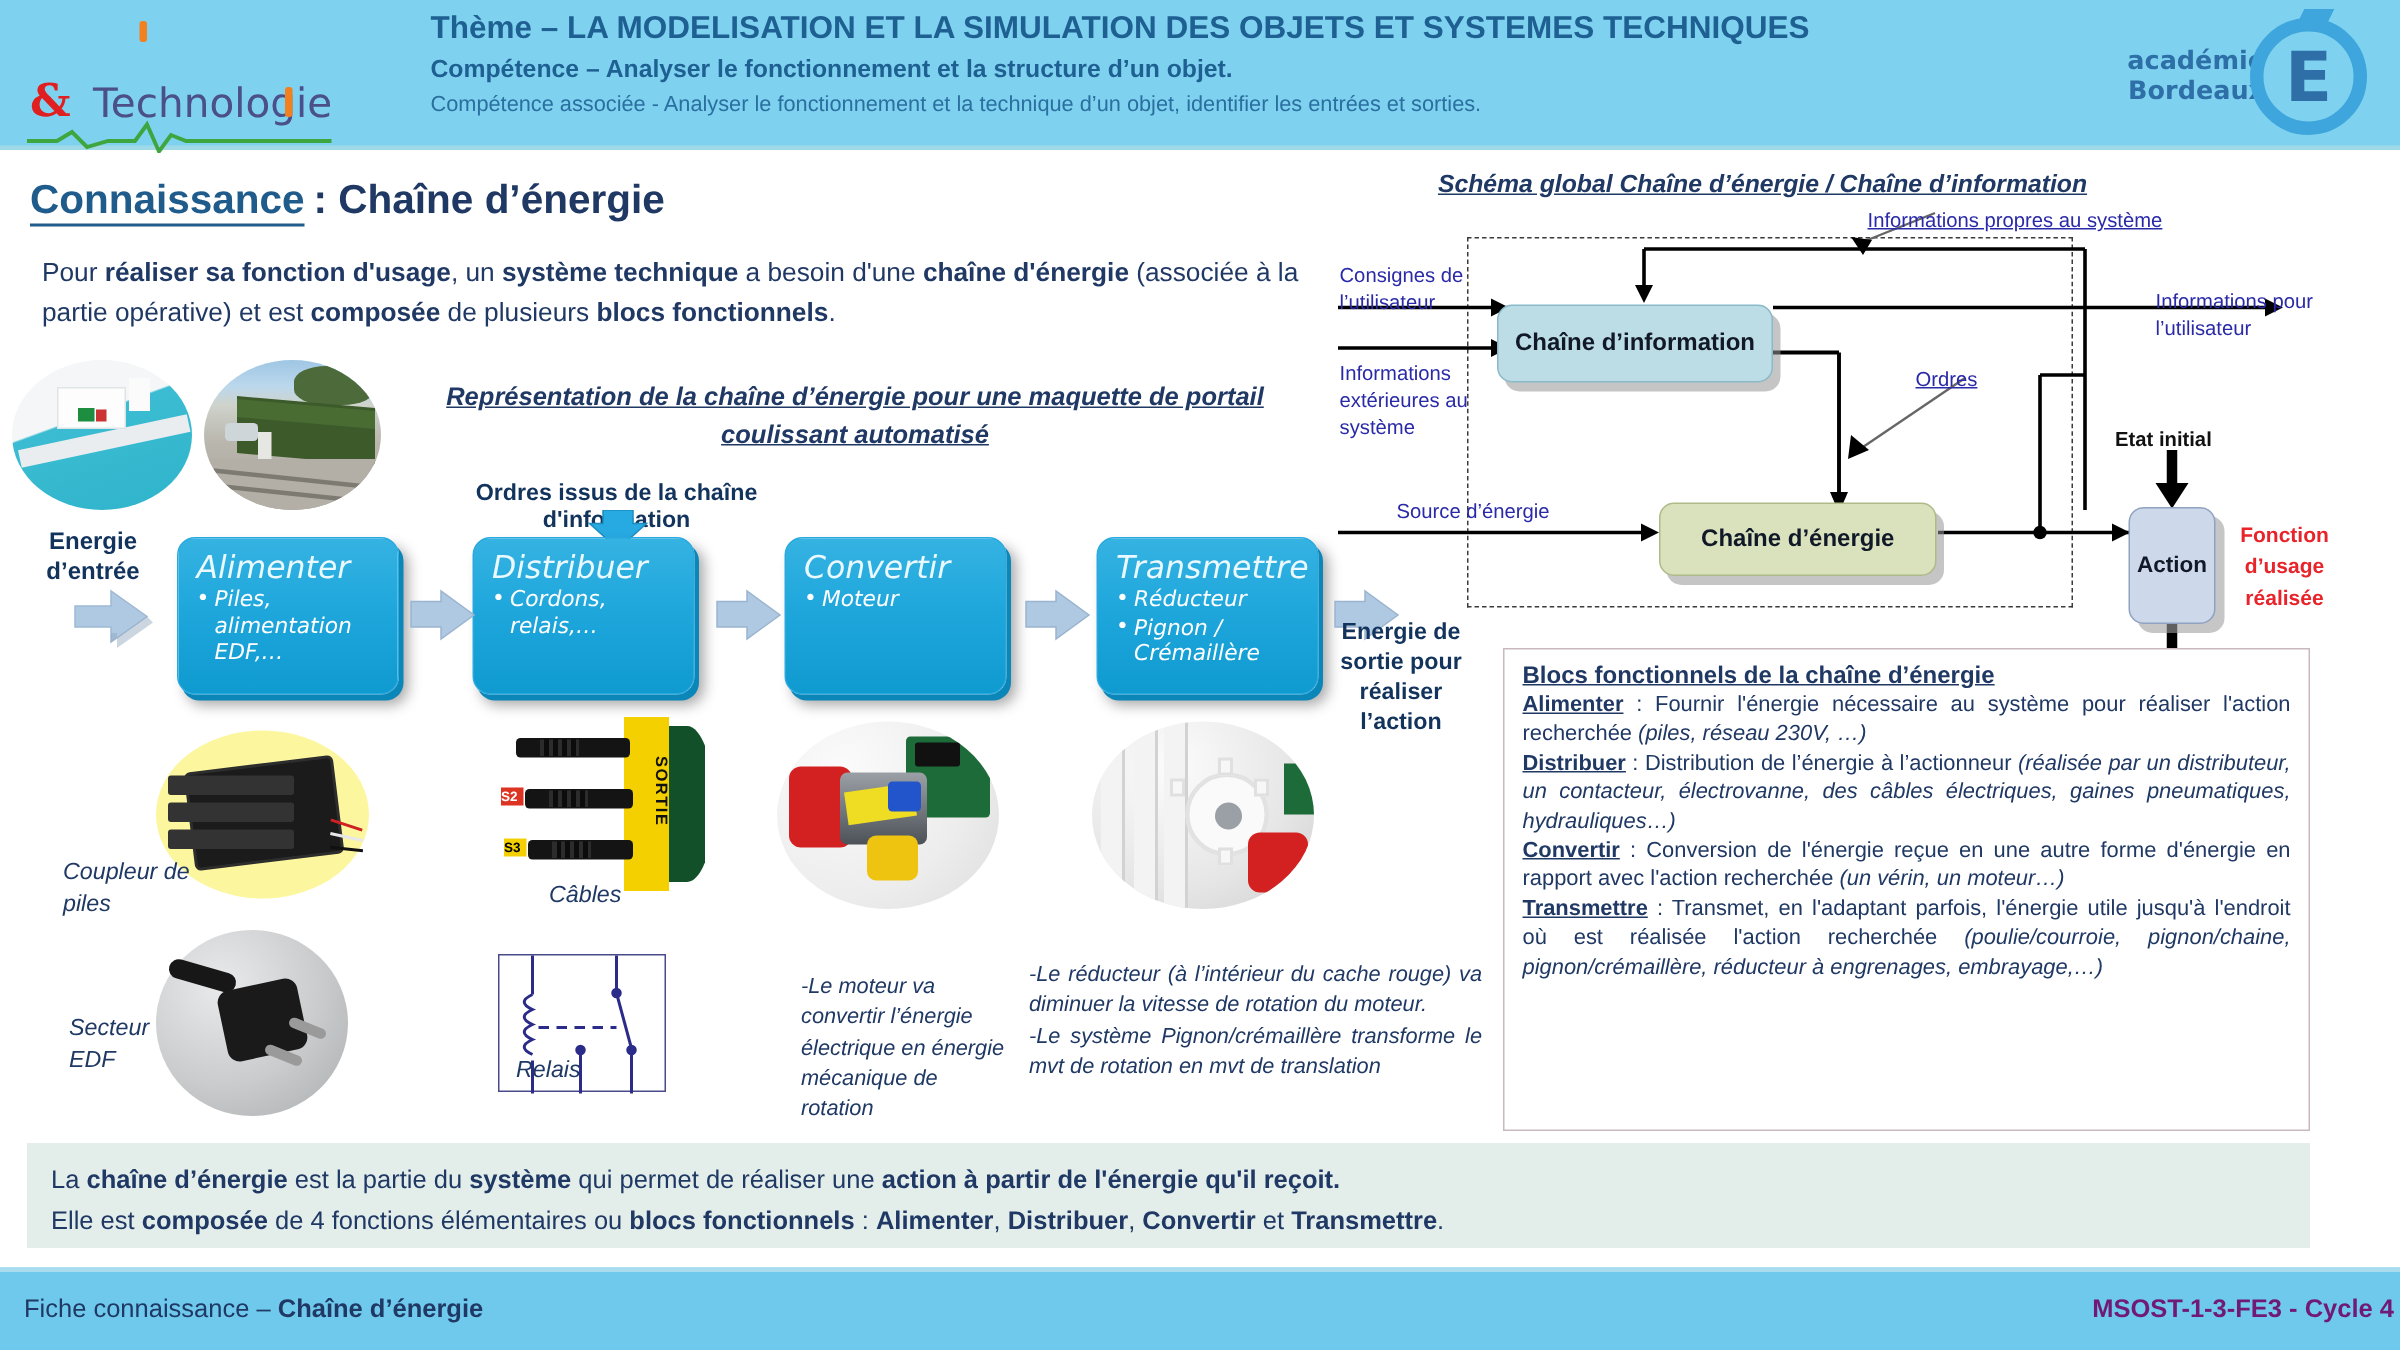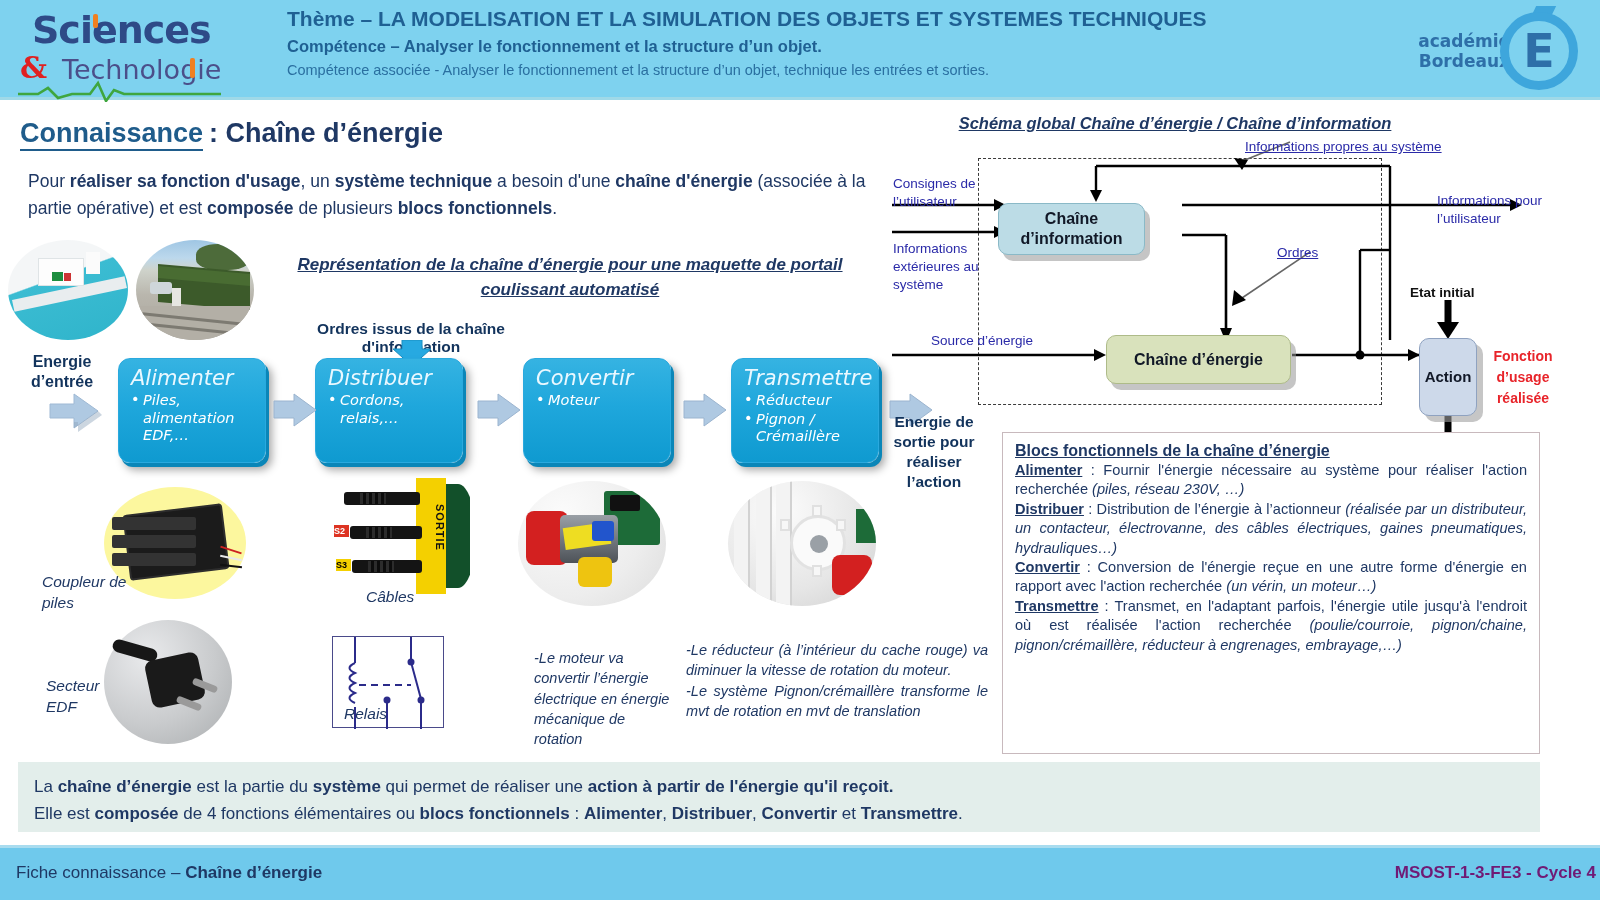--- a/index.html
+++ b/index.html
@@ -214,21 +214,21 @@
   #dashbox {
     position:absolute; left:978px; top:158px; width:404px; height:247px;
     border:1.4px dashed #3b3b3b;
   }
   .sbox {
     position:absolute; border-radius:10px; display:flex; align-items:center;
     justify-content:center; text-align:center; font-weight:700; font-size:16px;
     color:#111827; line-height:1.25;
     box-shadow:5px 6px 0 rgba(150,150,150,.55);
   }
-  #box-info { left:998px; top:203px; width:147px; height:52px;
+  #box-info { left:998px; top:203px; width:184px; height:52px;
       background:#BCDCE6; border:1.3px solid #8ab9c7; }
   #box-energie { left:1106px; top:335px; width:185px; height:49px;
       background:#D9E2BC; border:1.3px solid #aebb89; }
   #box-action { left:1419px; top:338px; width:58px; height:78px;
       background:#CDD9EA; border:1.3px solid #8fa2c0; font-size:15px;
       box-shadow:6px 6px 0 rgba(160,160,160,.6); }
 
   .sl { position:absolute; font-size:13.5px; color:#2A2AA8; line-height:1.35; }
   .sl-black { position:absolute; font-size:13.5px; font-weight:700; color:#111; }
   .sl-red { position:absolute; font-size:14px; font-weight:700; color:#E8242A; line-height:1.5; text-align:center;}
@@ -263,34 +263,33 @@
   #footer .fl { position:absolute; left:16px; top:15px; font-size:17px; color:#1F3864; }
   #footer .fl b { font-weight:700; }
   #footer .fr { position:absolute; right:4px; top:15px; font-size:17px; font-weight:700; color:#701a75; }
 </style>
 </head>
 <body>
 
 <div id="header">
 
   <div id="logo-box">
-    <div class="logo-sciences">Sciences</div>
     <div class="logo-i-orange" style="left:79px; top:8px;"></div>
     <div class="logo-amp">&amp;</div>
     <div class="logo-techno">Technologie</div>
     <div class="logo-i-orange" style="left:176px; top:52px; height:20px; background:#F08020;"></div>
     <svg class="logo-ecg" width="215" height="22">
       <polyline points="2,14 22,14 32,8 42,18 56,14 74,14 82,3 90,21 98,10 108,14 205,14" fill="none" stroke="#3FA63F" stroke-width="2.6"></polyline>
     </svg>
   </div>
 
   <div id="header-titles">
     <div class="h-theme">Thème – LA MODELISATION ET LA SIMULATION DES OBJETS ET SYSTEMES TECHNIQUES</div>
     <div class="h-comp">Compétence – Analyser le fonctionnement et la structure d’un objet.</div>
-    <div class="h-comp-assoc">Compétence associée - Analyser le fonctionnement et la structure d’un objet, technique les entrées et sorties.</div>
+    <div class="h-comp-assoc">Compétence associée - Analyser le fonctionnement et la technique d’un objet, identifier les entrées et sorties.</div>
   </div>
 
   <div id="acad-logo">
     <div class="acad-text">
       <div>académie</div>
       <div>Bordeaux</div>
     </div>
     <div class="acad-accent"></div>
     <div class="acad-E">
       <span>E</span>

